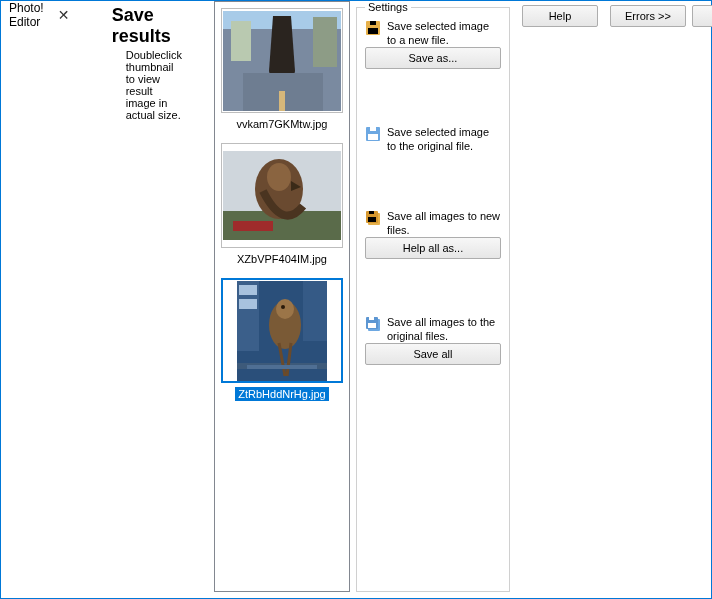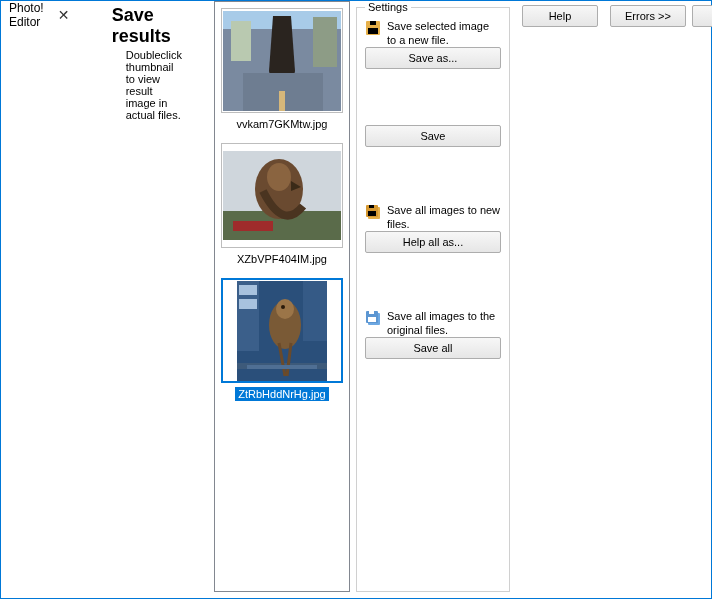--- a/index.html
+++ b/index.html
@@ -154,21 +154,21 @@
 <body>
 
 <div class="window">
   <div class="titlebar">
     <div class="title">Photo! Editor</div>
     <div class="close">✕</div>
   </div>
 
   <div class="header">
     <div class="h1">Save results</div>
-    <div class="sub">Doubleclick thumbnail to view result image in actual files.</div>
+    <div class="sub">Doubleclick thumbnail to view result image in actual size.</div>
   </div>
 
   <div class="body">
     <div class="thumbs-pane">
 
       <div class="thumb">
         <div class="frame">
           <div class="img" style="width:118px;height:100px;">
             <svg width="118" height="100" viewBox="0 0 118 100">
               <rect width="118" height="100" fill="#7a8aa0"></rect>
@@ -236,21 +236,30 @@
                   <rect class="slot" x="5" y="1" width="6" height="4"></rect>
                   <rect class="label" x="3" y="8" width="10" height="6"></rect>
                 </svg>
             </div>
             <div class="text">Save selected image to a new file.</div>
           </div>
           <button class="btn">Save as...</button>
         </div>
 
         <div class="setting-block">
-          <button class="btn">Save</button>
+          <div class="setting-row">
+            <div class="icon floppy-save">
+              <svg width="16" height="16" viewBox="0 0 16 16">
+                  <rect class="body" x="1" y="1" width="14" height="14" rx="1"></rect>
+                  <rect class="slot" x="5" y="1" width="6" height="4"></rect>
+                  <rect class="label" x="3" y="8" width="10" height="6"></rect>
+                </svg>
+            </div>
+            <div class="text">Save selected image to the original file.</div>
+          </div>
         </div>
 
         <div class="setting-block">
           <div class="setting-row">
             <div class="icon floppy-saveas">
               <svg width="16" height="16" viewBox="0 0 16 16">
                   <rect class="body" x="3" y="3" width="12" height="12" rx="1"></rect>
                   <rect x="1" y="1" width="12" height="12" rx="1" fill="#d69830"></rect>
                   <rect class="slot" x="4" y="1" width="5" height="3"></rect>
                   <rect class="label" x="3" y="7" width="8" height="5"></rect>

